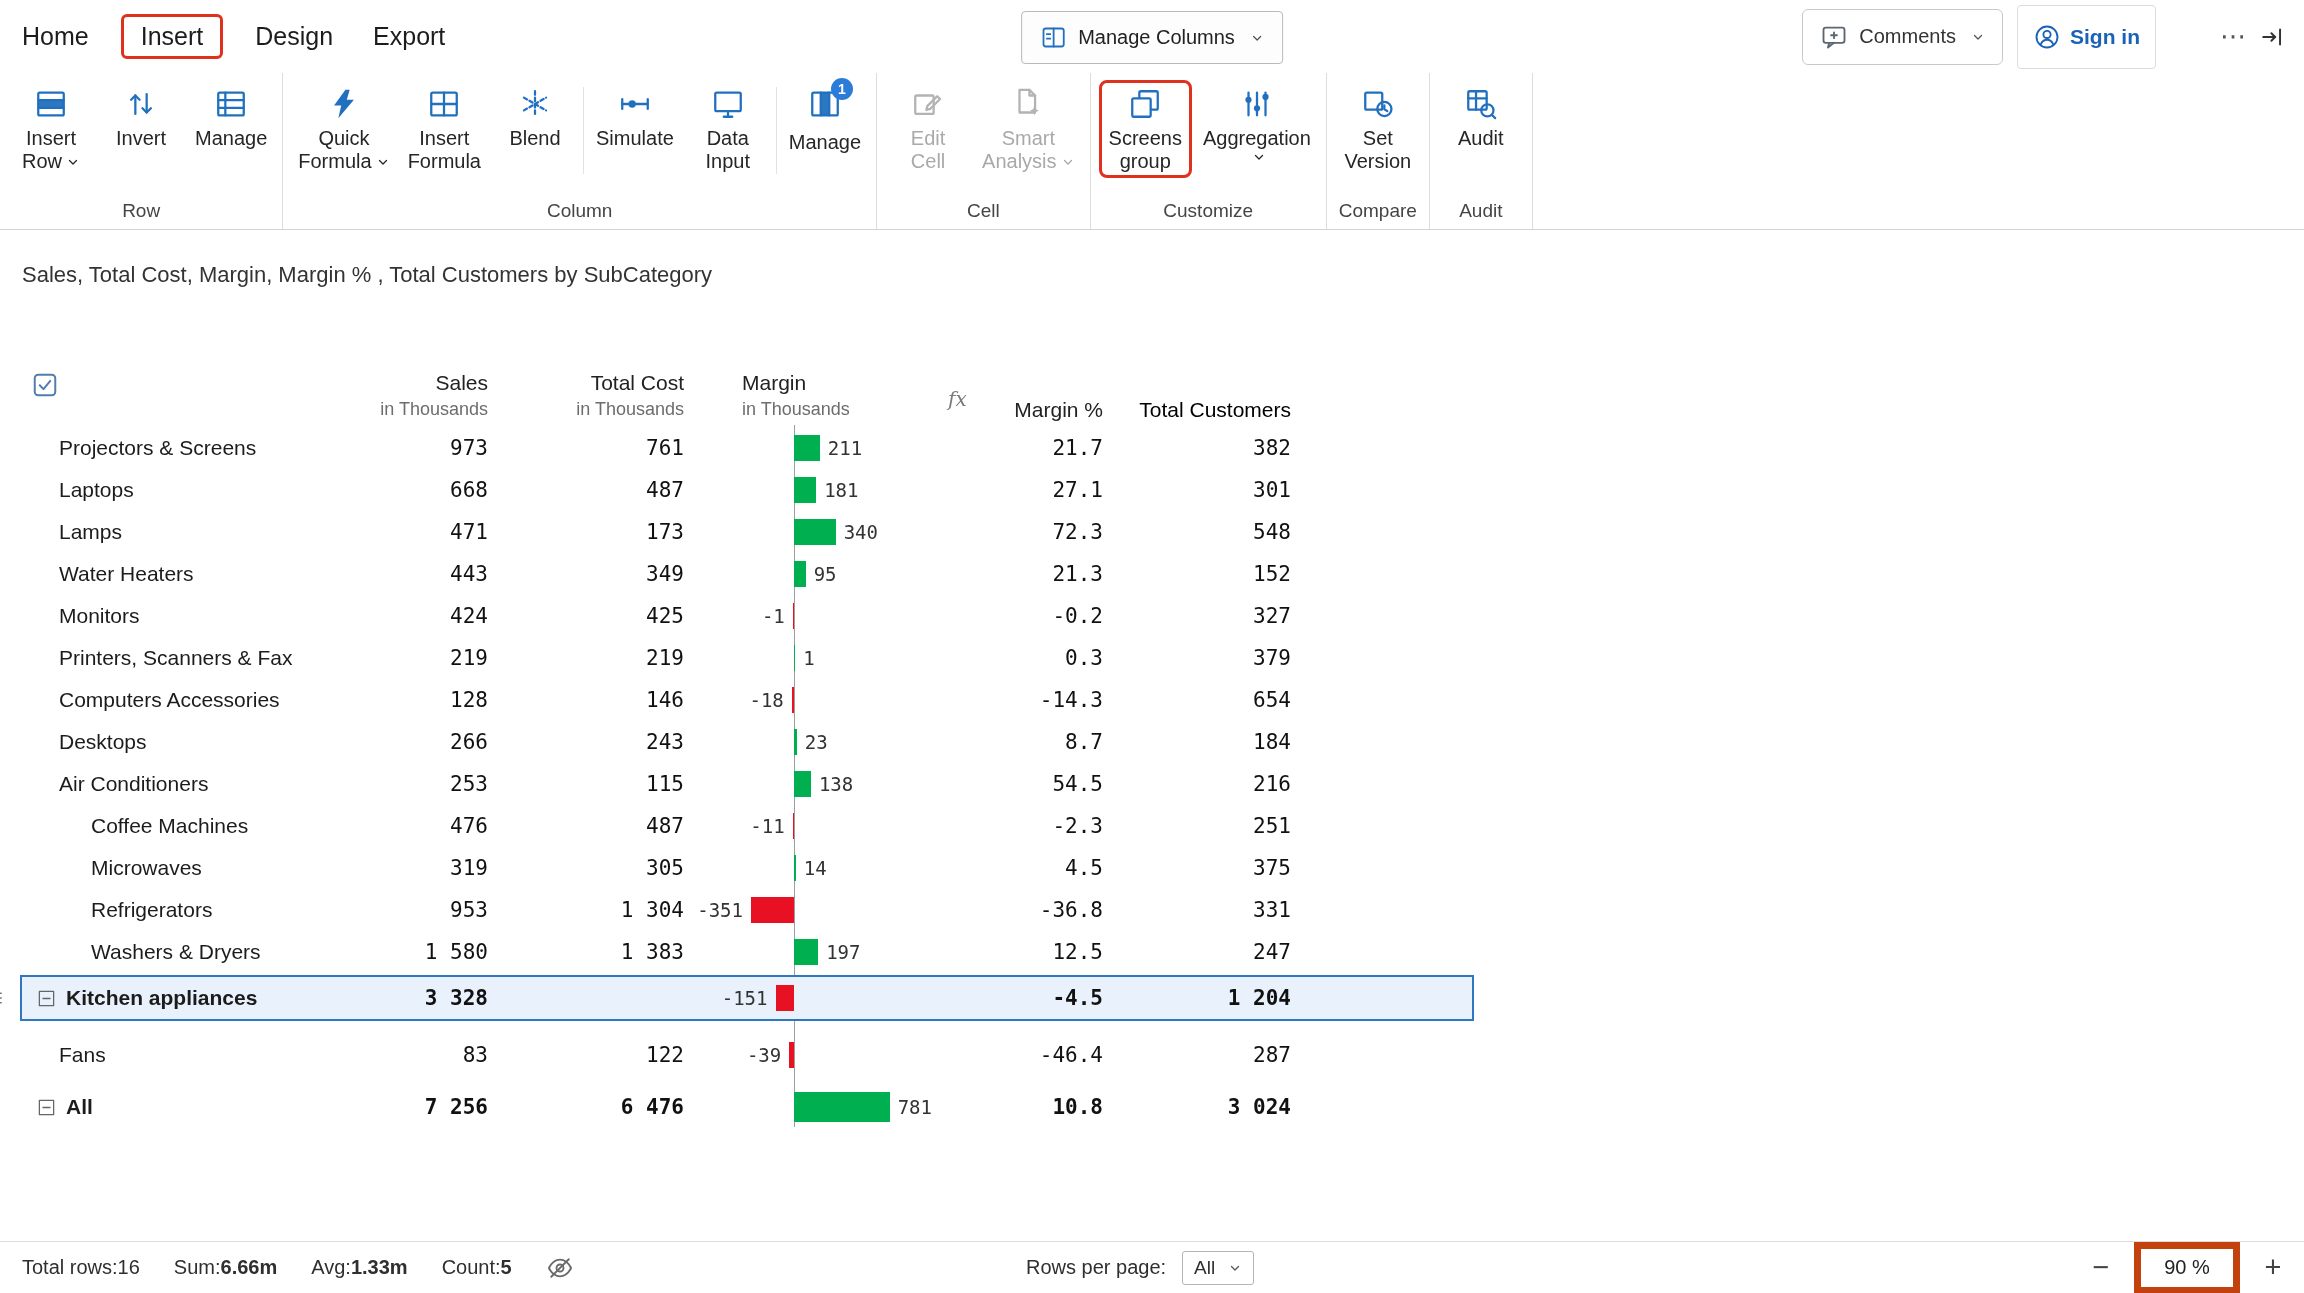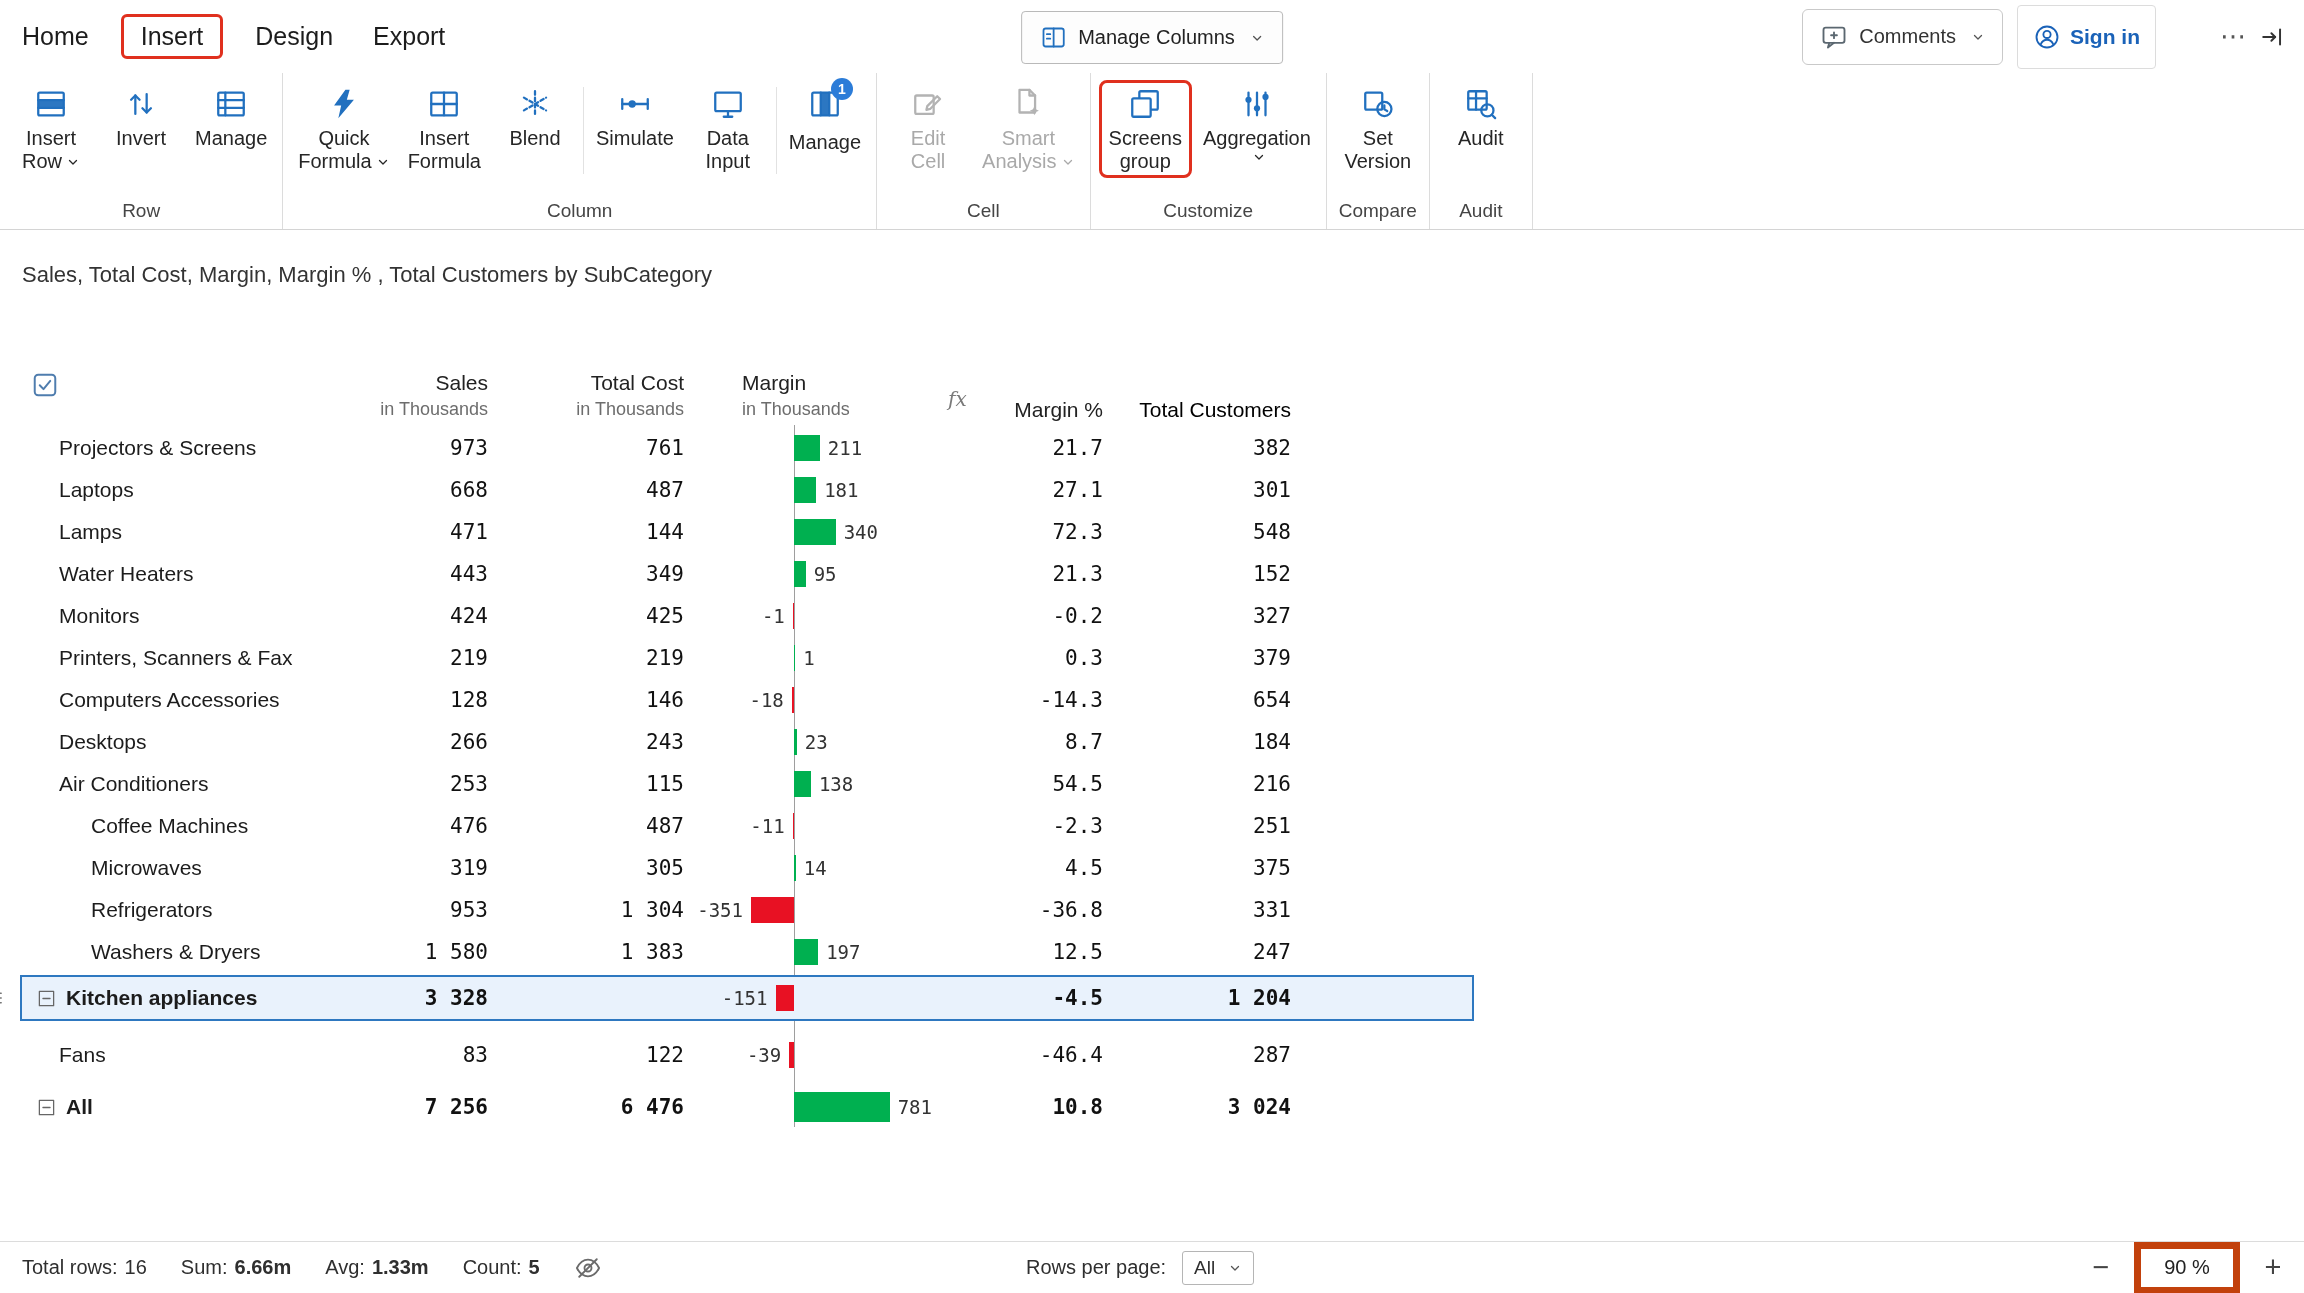--- a/index.html
+++ b/index.html
@@ -78,21 +78,21 @@
   .trow.group .num,.trow.total .num,.trow.group .rlabel,.trow.total .rlabel{font-weight:700}
   .bar{position:absolute;top:8px;height:26px}
   .trow.total .bar{top:6px;height:30px}
   .barlabel{position:absolute;top:50%;font-family:"DejaVu Sans Mono",monospace;font-size:19px;color:#333;white-space:nowrap}
   .minusbox{width:19px;height:19px;color:#666;flex:0 0 auto;cursor:pointer}
   .draghandle{position:absolute;left:-40px;top:50%;transform:translateY(-50%);width:23px;height:23px;color:#777;cursor:grab}
 
   
   .statusbar{position:absolute;left:0;right:0;bottom:0;height:51px;border-top:1px solid #dcdcdc;background:#fff}
   .stats{position:absolute;left:22px;top:0;height:100%;display:flex;align-items:center;gap:34px;font-size:20px;color:#2f2f2f}
-  .stat{display:flex;gap:7px;align-items:flex-end;white-space:nowrap}
+  .stat{display:flex;align-items:flex-end;white-space:nowrap}
   .stat .v{font-weight:700}
   .stat .v.plain{font-weight:400}
   .eye{width:28px;height:28px;color:#6b6b6b;cursor:pointer}
   .rpp{position:absolute;left:1026px;top:0;height:100%;display:flex;align-items:center;gap:16px;font-size:20px;color:#2f2f2f}
   .rpp-select{display:flex;align-items:center;gap:9px;border:1px solid #b5b5b5;border-radius:3px;padding:5px 11px;font-size:19px;cursor:pointer;background:#fff}
   .zoom{position:absolute;right:16px;top:0;height:100%;display:flex;align-items:center;gap:18px}
   .zoom-btn{font-size:29px;color:#444;width:30px;text-align:center;cursor:pointer;line-height:1}
   .zoom-box{border:7px solid #c2410c;width:92px;height:38px;display:flex;align-items:center;justify-content:center;font-size:20px;color:#222;cursor:pointer}
 </style>
 </head>
@@ -461,21 +461,21 @@
         <div class="num n-pct">27.1</div>
         <div class="num n-cust">301</div>
         <div class="bar" style="width: 22.1725px; left: 772px; background: rgb(0, 176, 80);"></div>
         <span class="barlabel" style="left: 802.173px; transform: translateY(-50%);">181</span>
       </div>
       <div class="trow normal">
         <div class="cell c-label">
           <span class="rlabel">Lamps</span>
         </div>
         <div class="num n-sales">471</div>
-        <div class="num n-cost">144</div>
+        <div class="num n-cost">173</div>
         <div class="num n-pct">72.3</div>
         <div class="num n-cust">548</div>
         <div class="bar" style="width: 41.65px; left: 772px; background: rgb(0, 176, 80);"></div>
         <span class="barlabel" style="left: 821.65px; transform: translateY(-50%);">340</span>
       </div>
       <div class="trow normal">
         <div class="cell c-label">
           <span class="rlabel">Water Heaters</span>
         </div>
         <div class="num n-sales">443</div>

